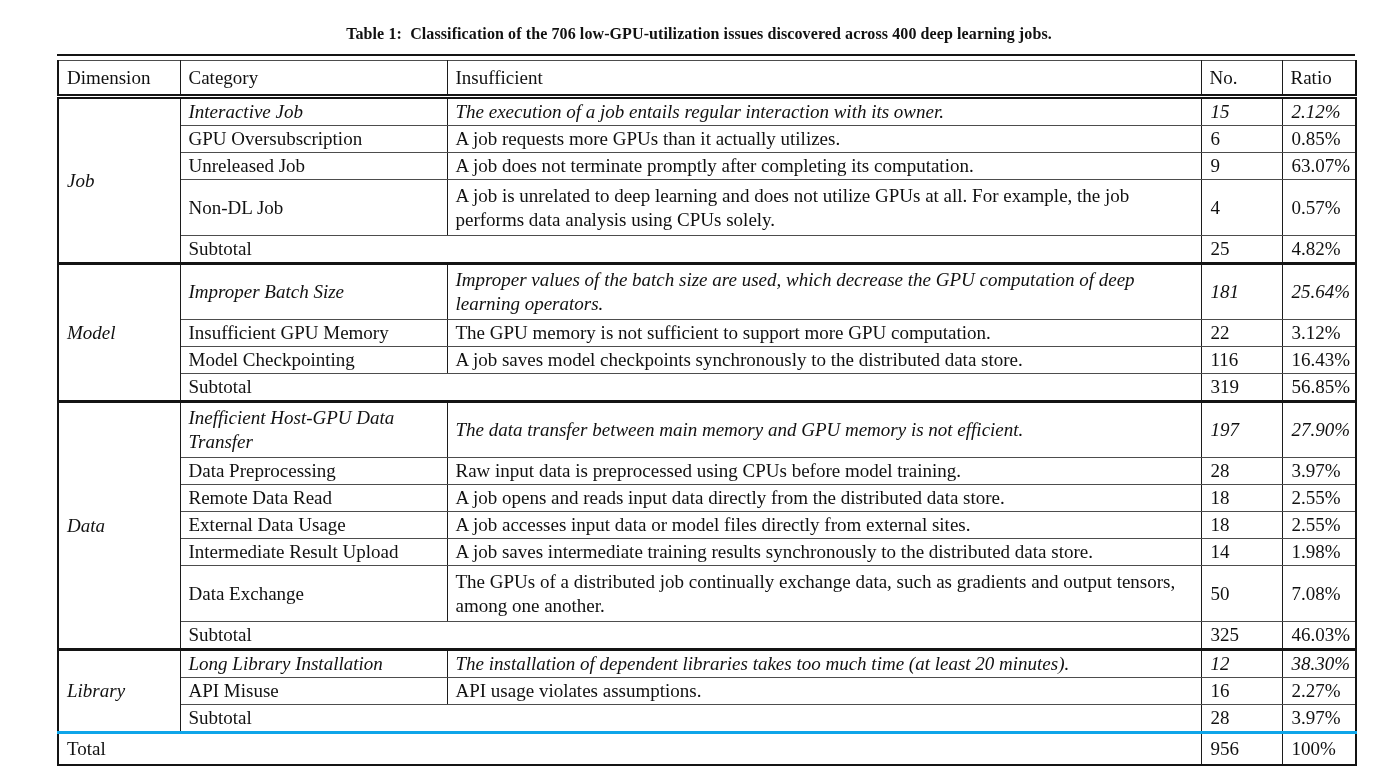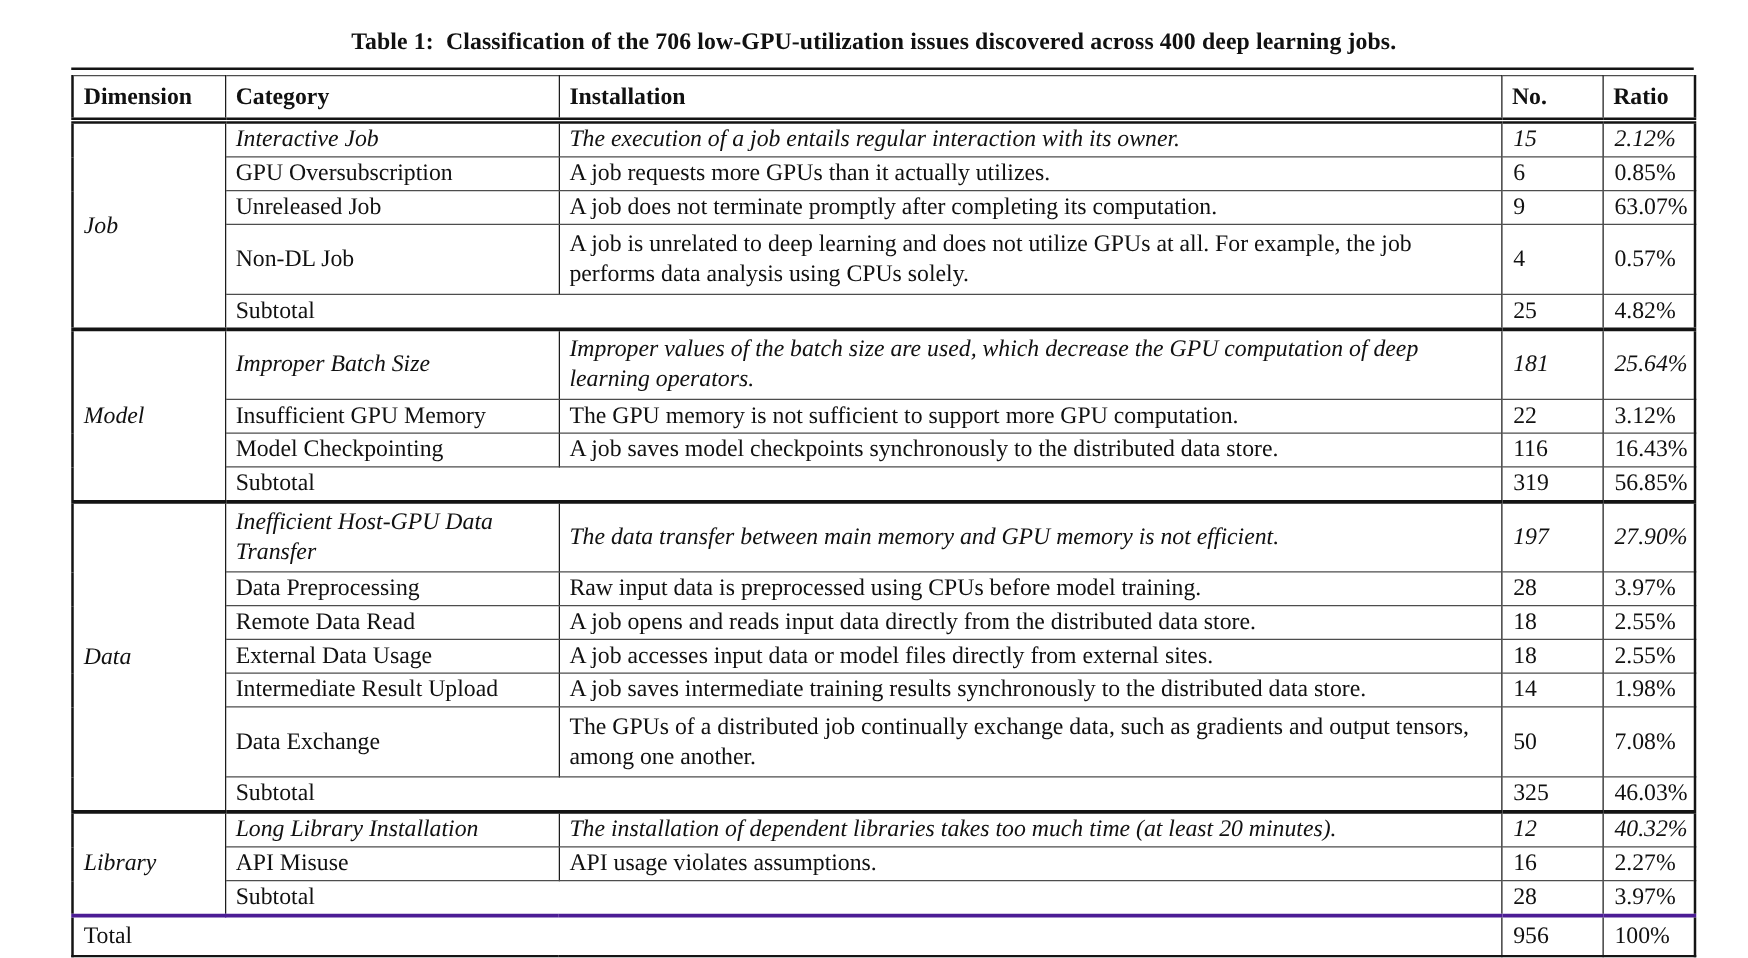--- a/index.html
+++ b/index.html
@@ -9,21 +9,21 @@
     width: 1398px;
     height: 766px;
     font-family: "Liberation Serif", "DejaVu Serif", serif;
     color: #111111;
     overflow: hidden;
   }
   .caption {
     width: 1398px;
     text-align: center;
     font-weight: bold;
-    font-size: 19px;
+    font-size: 16px;
     line-height: 26px;
     margin-top: 21px;
     margin-bottom: 7px;
     letter-spacing: 0.1px;
   }
   .table-wrap {
     margin-left: 57px;
     width: 1298px;
     box-sizing: border-box;
     border-top: 2.5px solid #141414;   
@@ -51,50 +51,50 @@
     border: 1.5px solid #1c1c1c;
     border-top-color: #4d4d4d;     
     border-bottom-color: #4d4d4d;
     padding: 1px 8px;
     vertical-align: middle;
     text-align: left;
     font-weight: normal;
     overflow: hidden;
   }
   thead th {
-    font-weight: bold;
+    font-weight: normal;
     height: 31px;
     border-bottom: 5px double #141414; 
   }
   tbody tr { height: 26px; }
   tbody tr.h2 { height: 56px; }      
   tr.sec-start > td,
   tr.sec-start > td[rowspan] { border-top: 3px solid #141414; font-style: italic; }  
-  tr.total-row > td { border-top: 3px solid #4c1d95; height: 28px; }
+  tr.total-row > td { border-top: 3px solid #0ea5e9; height: 28px; }
   td.no-cell, td.ratio-cell { padding-left: 9px; }
 </style>
 </head>
 <body>
 
 <div class="caption">Table 1:&nbsp; Classification of the 706 low-GPU-utilization issues discovered across 400 deep learning jobs.</div>
 
 <div class="table-wrap">
 <table>
   <colgroup>
     <col class="c-dim">
         <col class="c-cat">
         <col class="c-desc">
         <col class="c-no">
         <col class="c-ratio">
   </colgroup>
   <thead>
     <tr>
       <th>Dimension</th>
       <th>Category</th>
-      <th>Installation</th>
+      <th>Insufficient</th>
       <th>No.</th>
       <th>Ratio</th>
     </tr>
   </thead>
   <tbody>
 
     <tr class="sec-start">
       <td rowspan="5">Job</td>
       <td>Interactive Job</td>
       <td>The execution of a job entails regular interaction with its owner.</td>
@@ -191,21 +191,21 @@
       <td colspan="2">Subtotal</td>
       <td class="no-cell">325</td>
       <td class="ratio-cell">46.03%</td>
     </tr>
 
     <tr class="sec-start">
       <td rowspan="3">Library</td>
       <td>Long Library Installation</td>
       <td>The installation of dependent libraries takes too much time (at least 20 minutes).</td>
       <td class="no-cell">12</td>
-      <td class="ratio-cell">40.32%</td>
+      <td class="ratio-cell">38.30%</td>
     </tr>
     <tr>
       <td>API Misuse</td>
       <td>API usage violates assumptions.</td>
       <td class="no-cell">16</td>
       <td class="ratio-cell">2.27%</td>
     </tr>
     <tr>
       <td colspan="2">Subtotal</td>
       <td class="no-cell">28</td>

